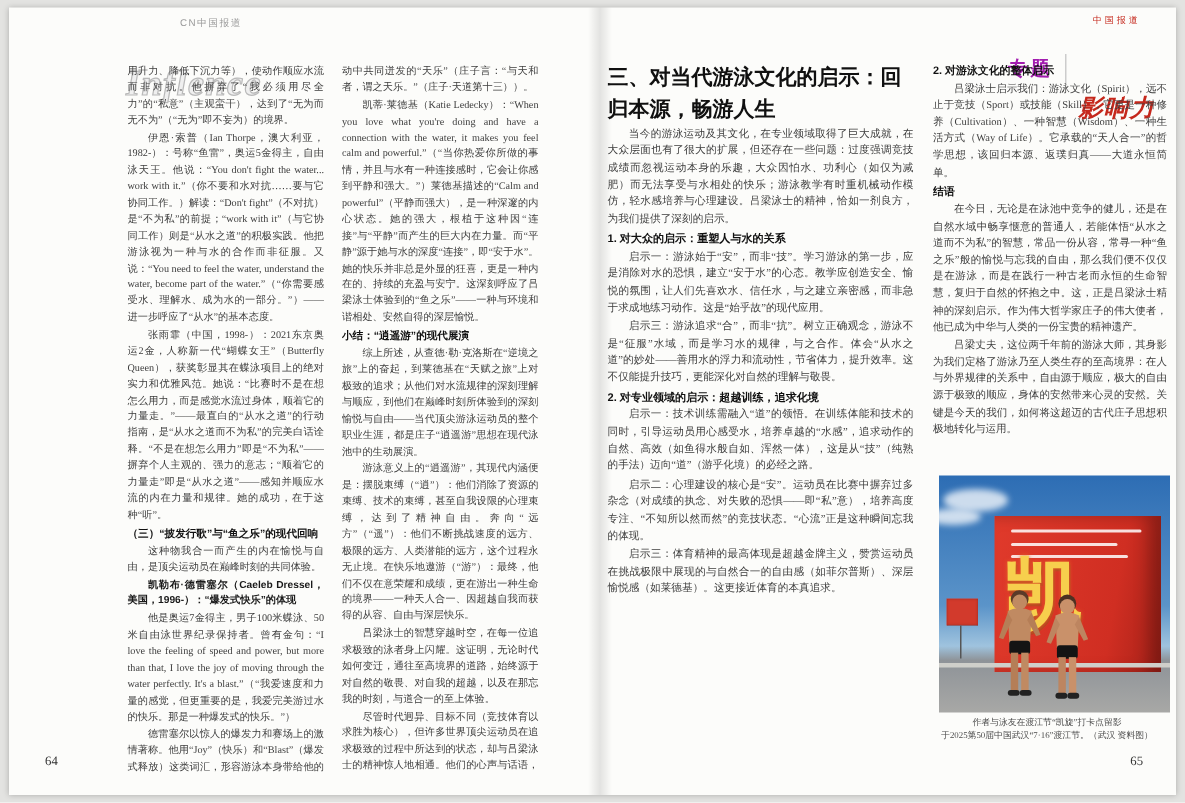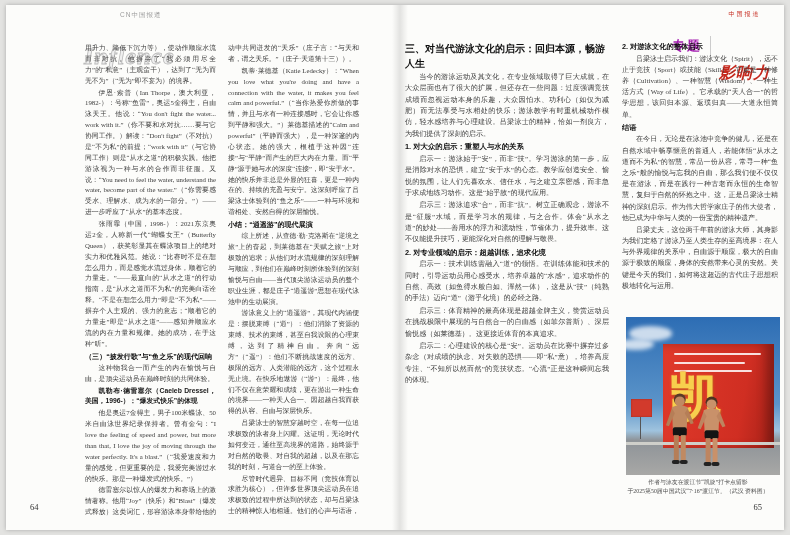--- a/index.html
+++ b/index.html
@@ -38,21 +38,21 @@
   .leftpage{font-size:6.8px;line-height:1.6;}
   #lcol1{left:79px;top:38px;width:131px;height:474px;}
   #lcol2{left:222px;top:38px;width:131px;height:474px;}
   #rmain{left:399px;top:36px;width:204px;height:478px;font-size:7.1px;line-height:1.6;}
   #rside{left:616px;top:36px;width:156px;height:272px;font-size:7.0px;line-height:1.6;}
   .b-p{text-indent:2em;}
   .b-pc{text-indent:0;}
   .b-pb{text-indent:2em;font-weight:bold;color:#191919;font-family:"Liberation Sans",sans-serif;}
   .b-h1{
     font-family:"Liberation Sans",sans-serif;font-weight:bold;color:#101010;
-    font-size:10px;line-height:1.5;text-indent:0;margin:0 0 5px 0;text-align:left;
+    font-size:14px;line-height:1.5;text-indent:0;margin:0 0 5px 0;text-align:left;
   }
   .b-h2{
     font-family:"Liberation Sans",sans-serif;font-weight:bold;color:#101010;
     text-indent:0;margin:4px 0 3px 0;text-align:left;font-size:1.04em;
   }
   
   .photo{
     position:absolute;left:620px;top:312px;width:154px;height:158px;overflow:hidden;
     background:linear-gradient(180deg,#2d6db4 0%,#5b94c9 55%,#9fc3de 72%,#8e9398 78%,#a8a8a6 100%);
   }
@@ -125,22 +125,22 @@
 
   <div id="rmain" class="col">
 
   <p class="blk b-h1">三、对当代游泳文化的启示：回归本源，畅游人生</p>
       <p class="blk b-p">当今的游泳运动及其文化，在专业领域取得了巨大成就，在大众层面也有了很大的扩展，但还存在一些问题：过度强调竞技成绩而忽视运动本身的乐趣，大众因怕水、功利心（如仅为减肥）而无法享受与水相处的快乐；游泳教学有时重机械动作模仿，轻水感培养与心理建设。吕梁泳士的精神，恰如一剂良方，为我们提供了深刻的启示。</p>
       <p class="blk b-h2">1. 对大众的启示：重塑人与水的关系</p>
       <p class="blk b-p">启示一：游泳始于“安”，而非“技”。学习游泳的第一步，应是消除对水的恐惧，建立“安于水”的心态。教学应创造安全、愉悦的氛围，让人们先喜欢水、信任水，与之建立亲密感，而非急于求成地练习动作。这是“始乎故”的现代应用。</p>
       <p class="blk b-p">启示三：游泳追求“合”，而非“抗”。树立正确观念，游泳不是“征服”水域，而是学习水的规律，与之合作。体会“从水之道”的妙处——善用水的浮力和流动性，节省体力，提升效率。这不仅能提升技巧，更能深化对自然的理解与敬畏。</p>
       <p class="blk b-h2">2. 对专业领域的启示：超越训练，追求化境</p>
       <p class="blk b-p">启示一：技术训练需融入“道”的领悟。在训练体能和技术的同时，引导运动员用心感受水，培养卓越的“水感”，追求动作的自然、高效（如鱼得水般自如、浑然一体），这是从“技”（纯熟的手法）迈向“道”（游乎化境）的必经之路。</p>
+      <p class="blk b-p">启示二：心理建设的核心是“安”。运动员在比赛中摒弃过多杂念（对成绩的执念、对失败的恐惧——即“私”意），培养高度专注、“不知所以然而然”的竞技状态。“心流”正是这种瞬间忘我的体现。</p>
       <p class="blk b-p">启示三：体育精神的最高体现是超越金牌主义，赞赏运动员在挑战极限中展现的与自然合一的自由感（如菲尔普斯）、深层愉悦感（如莱德基）。这更接近体育的本真追求。</p>
-      <p class="blk b-p">启示二：心理建设的核心是“安”。运动员在比赛中摒弃过多杂念（对成绩的执念、对失败的恐惧——即“私”意），培养高度专注、“不知所以然而然”的竞技状态。“心流”正是这种瞬间忘我的体现。</p>
     </div>
   <div id="rside" class="col">
 
   <p class="blk b-h2">2. 对游泳文化的整体启示</p>
       <p class="blk b-p">吕梁泳士启示我们：游泳文化（Spirit），远不止于竞技（Sport）或技能（Skill），它更是一种修养（Cultivation）、一种智慧（Wisdom）、一种生活方式（Way of Life）。它承载的“天人合一”的哲学思想，该回归本源、返璞归真——大道永恒简单。</p>
       <p class="blk b-h2">结语</p>
       <p class="blk b-p">在今日，无论是在泳池中竞争的健儿，还是在自然水域中畅享惬意的普通人，若能体悟“从水之道而不为私”的智慧，常品一份从容，常寻一种“鱼之乐”般的愉悦与忘我的自由，那么我们便不仅仅是在游泳，而是在践行一种古老而永恒的生命智慧，复归于自然的怀抱之中。这，正是吕梁泳士精神的深刻启示。作为伟大哲学家庄子的伟大使者，他已成为中华与人类的一份宝贵的精神遗产。</p>
       <p class="blk b-p">吕梁丈夫，这位两千年前的游泳大师，其身影为我们定格了游泳乃至人类生存的至高境界：在人与外界规律的关系中，自由源于顺应，极大的自由源于极致的顺应，身体的安然带来心灵的安然。关键是今天的我们，如何将这超迈的古代庄子思想积极地转化与运用。</p>
     </div>
 

